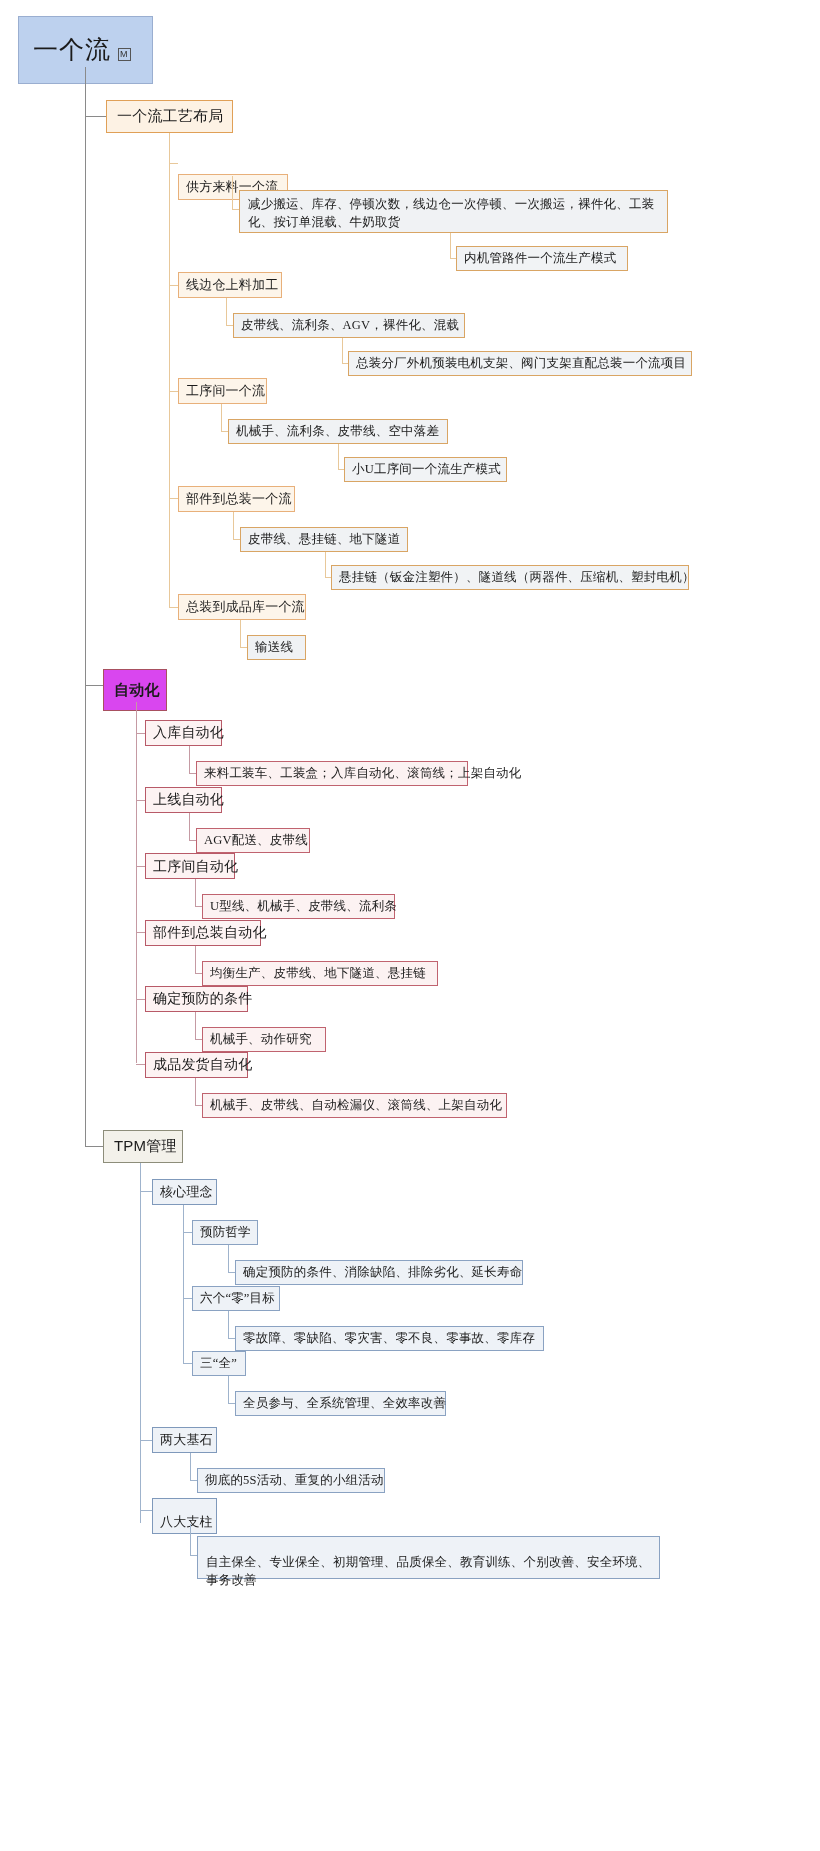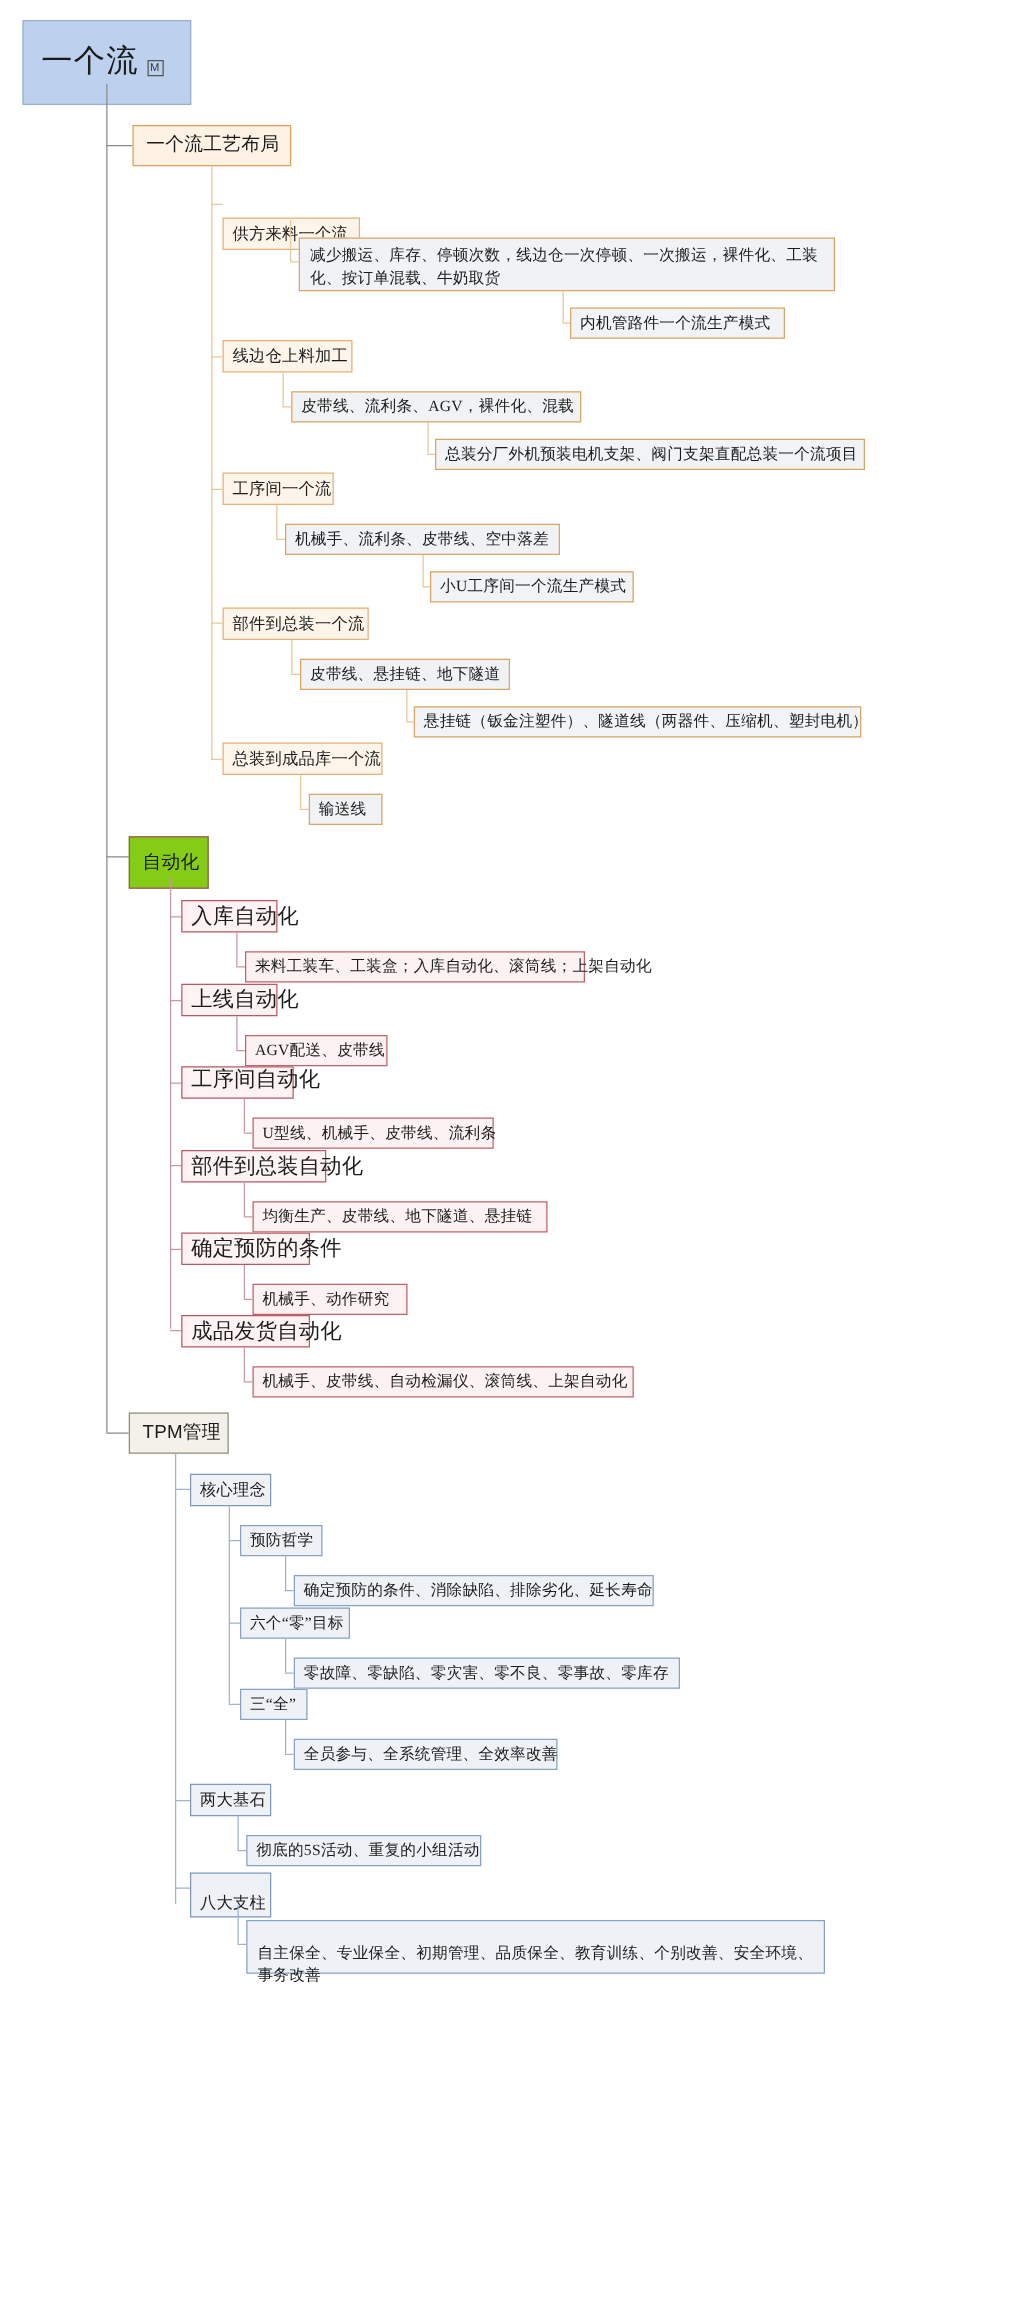--- a/index.html
+++ b/index.html
@@ -87,29 +87,30 @@
     font-size: 12.5px;
   }
   .n-b1-l4 {
     background: #f1f3f5;
     border-color: #d9a564;
     font-size: 12.5px;
   }
 
   
   .n-b2-head {
-    background: #84cc16;
+    background: #d946ef;
     border-color: #a85060;
     font-size: 15px;
     padding: 20px 10px;
+    font-weight: bold;
   }
   .n-b2-l2 {
     background: #fdf3f3;
     border-color: #b85a68;
-    font-size: 17px;
+    font-size: 14px;
   }
   .n-b2-l3 {
     background: #fcf2f2;
     border-color: #c0636f;
     font-size: 12.5px;
   }
 
   
   .n-b3-head {
     background: #f3f1ea;

